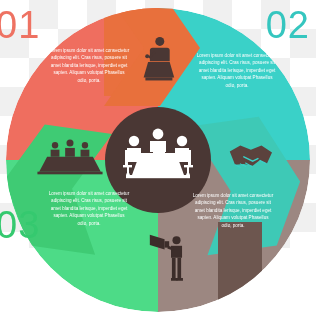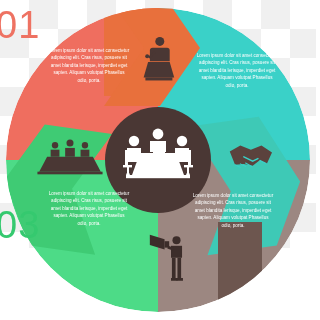--- a/index.html
+++ b/index.html
@@ -160,20 +160,21 @@
       <circle cx="64" cy="46.5" r="1.8"></circle>
 
       <path d="M16,25 h36 l8,22 h-52 z"></path>
       <rect x="2" y="47" width="64" height="3.2"></rect>
 
       <path d="M29,18 h12 v7 h-12 z" fill="#ffffff"></path>
     </g>
   </svg>
 
   <div class="corner-number" id="num-01" style="color:#ee7262;">01</div>
+  <div class="corner-number" id="num-02" style="color:#35c6bf;">02</div>
   <div class="corner-number" id="num-03" style="color:#35c96f;">03</div>
 
   <div class="seg-text" id="text-01">Lorem ipsum dolor sit amet consectetur adipiscing elit. Cras risus, posuere sit amet blandita lerisque, imperdiet eget sapien. Aliquam volutpat Phasellus odio, porta.</div>
   <div class="seg-text" id="text-02">Lorem ipsum dolor sit amet consectetur adipiscing elit. Cras risus, posuere sit amet blandita lerisque, imperdiet eget sapien. Aliquam volutpat Phasellus odio, porta.</div>
   <div class="seg-text" id="text-03">Lorem ipsum dolor sit amet consectetur adipiscing elit. Cras risus, posuere sit amet blandita lerisque, imperdiet eget sapien. Aliquam volutpat Phasellus odio, porta.</div>
   <div class="seg-text" id="text-04">Lorem ipsum dolor sit amet consectetur adipiscing elit. Cras risus, posuere sit amet blandita lerisque, imperdiet eget sapien. Aliquam volutpat Phasellus odio, porta.</div>
 
 </div>
 
 </body></html>

